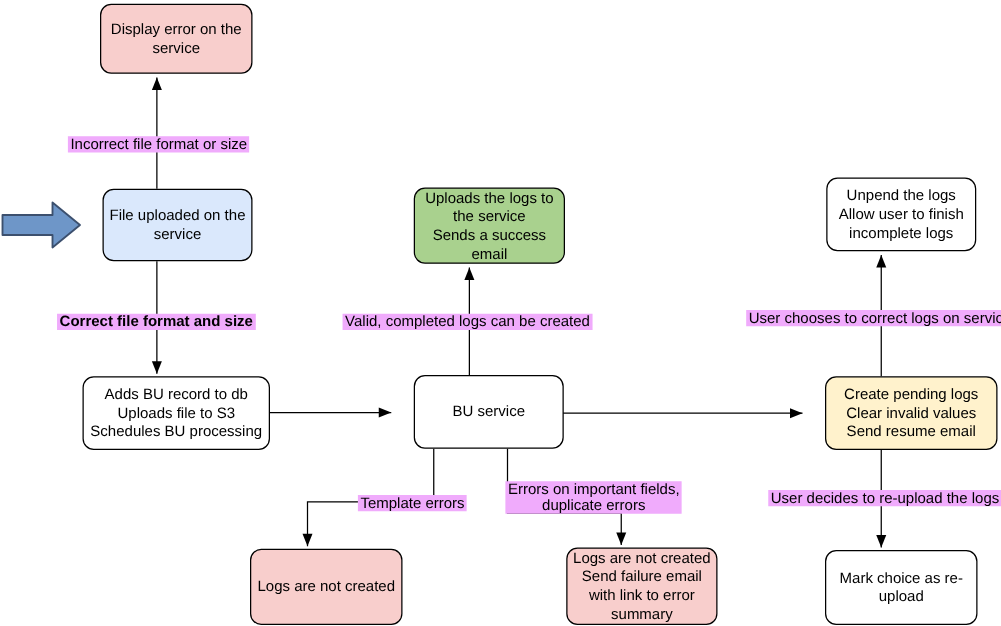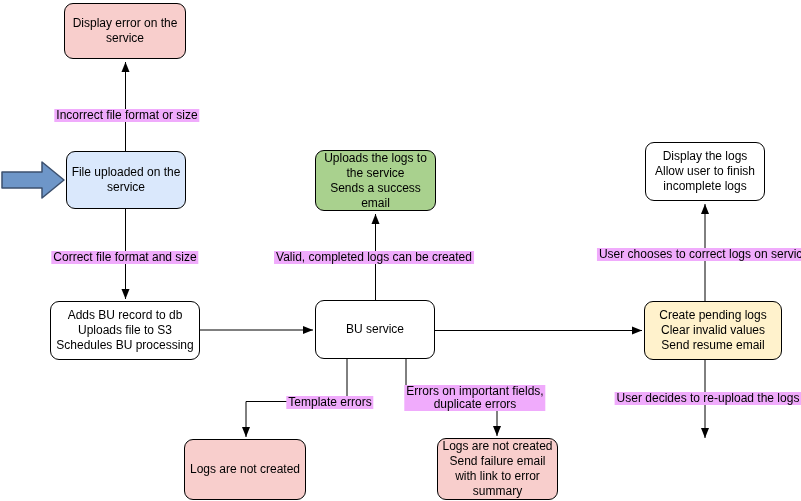--- a/index.html
+++ b/index.html
@@ -7,21 +7,21 @@
     position:relative; width:801px; height:501px; background:#ffffff;
     font-family:"Liberation Sans", sans-serif; font-size:12px; color:#000;
     overflow:hidden;
   }
   svg.edges { position:absolute; left:0; top:0; width:801px; height:501px; }
   .edge { fill:none; stroke:#000; stroke-width:1; }
   .box {
     position:absolute; box-sizing:border-box;
     border:1px solid #000; border-radius:9px;
     display:flex; flex-direction:column; justify-content:center; align-items:center;
-    text-align:center; line-height:15px; padding:16px 3px;
+    text-align:center; line-height:15px; padding:16px 3px;margin-left:16px;
   }
   .elabel {
     position:absolute; transform:translateX(-50%);
     background:#f0abfc; white-space:nowrap; line-height:13px;
     padding:0 2px; text-align:center;
   }
 </style>
 </head>
 <body>
 
@@ -41,21 +41,21 @@
     <path class="edge" d="M200,330 L313,330" marker-end="url(#arrow)"></path>
     <path class="edge" d="M375.5,300 L375.5,214" marker-end="url(#arrow)"></path>
     <path class="edge" d="M435,330.5 L642,330.5" marker-end="url(#arrow)"></path>
     <path class="edge" d="M347,359 L347,401.5 L246,401.5 L246,437" marker-end="url(#arrow)"></path>
     <path class="edge" d="M406,359 L406,410.5 L497,410.5 L497,436" marker-end="url(#arrow)"></path>
     <path class="edge" d="M705,301 L705,204" marker-end="url(#arrow)"></path>
     <path class="edge" d="M705,360 L705,438" marker-end="url(#arrow)"></path>
   </svg>
 
   <div class="elabel" style="left:127px; top:109px;">Incorrect file format or size</div>
-  <div class="elabel" style="left:125px; top:251px;">Correct file format and size</div>
+  <div class="elabel" style="left:125px; top:251px;font-weight:bold;">Correct file format and size</div>
   <div class="elabel" style="left:374px; top:251px;">Valid, completed logs can be created</div>
   <div class="elabel" style="left:330px; top:396px;">Template errors</div>
   <div class="elabel" style="left:475px; top:385px;">
     <div>Errors on important fields,</div>
     <div>duplicate errors</div>
   </div>
   <div class="elabel" style="left:704px; top:248px;">User chooses to correct logs on service</div>
   <div class="elabel" style="left:708px; top:392px;">User decides to re-upload the logs</div>
 
   <div class="box" style="left: 64px; top: 3px; width: 122px; height: 56px; background: rgb(248, 206, 204);">
@@ -81,27 +81,30 @@
     <div>BU service</div>
   </div>
 
   <div class="box" style="left: 644px; top: 301px; width: 138px; height: 59px; background: rgb(255, 242, 204);">
     <div>Create pending logs</div>
     <div>Clear invalid values</div>
     <div>Send resume email</div>
   </div>
 
   <div class="box" style="left: 645px; top: 142px; width: 120px; height: 59px; background: rgb(255, 255, 255);">
-    <div>Display the logs</div>
+    <div>Unpend the logs</div>
     <div>Allow user to finish incomplete logs</div>
   </div>
 
   <div class="box" style="left: 184px; top: 439px; width: 122px; height: 61px; background: rgb(248, 206, 204);">
     <div>Logs are not created</div>
   </div>
 
   <div class="box" style="left: 437px; top: 438px; width: 121px; height: 62px; background: rgb(248, 206, 204);">
     <div>Logs are not created</div>
     <div>Send failure email with link to error summary</div>
   </div>
 
+  <div class="box" style="left: 644px; top: 440px; width: 122px; height: 60px; background: rgb(255, 255, 255);">
+    <div>Mark choice as re-upload</div>
+  </div>
 
 </div>
 
 </body></html>

